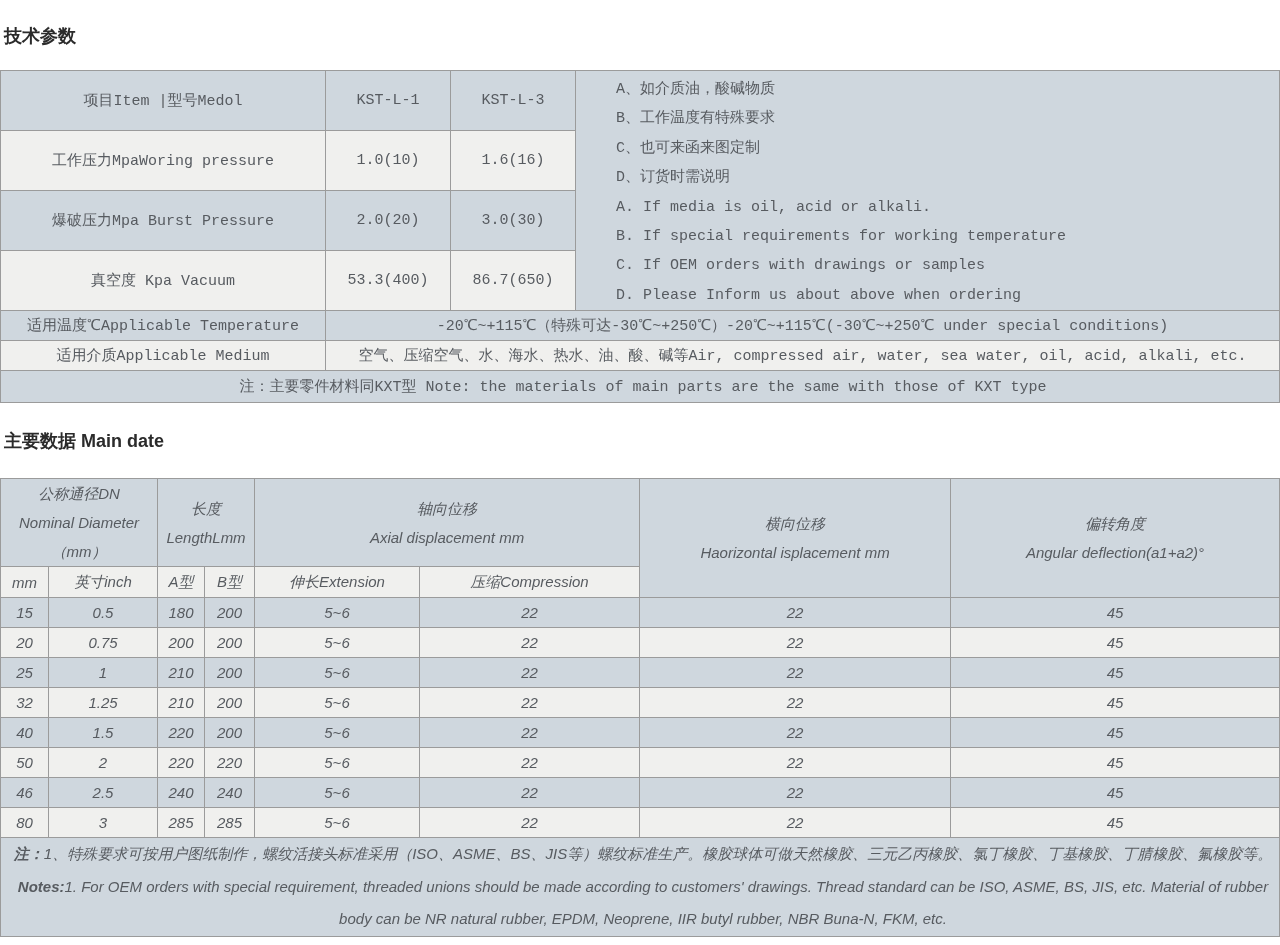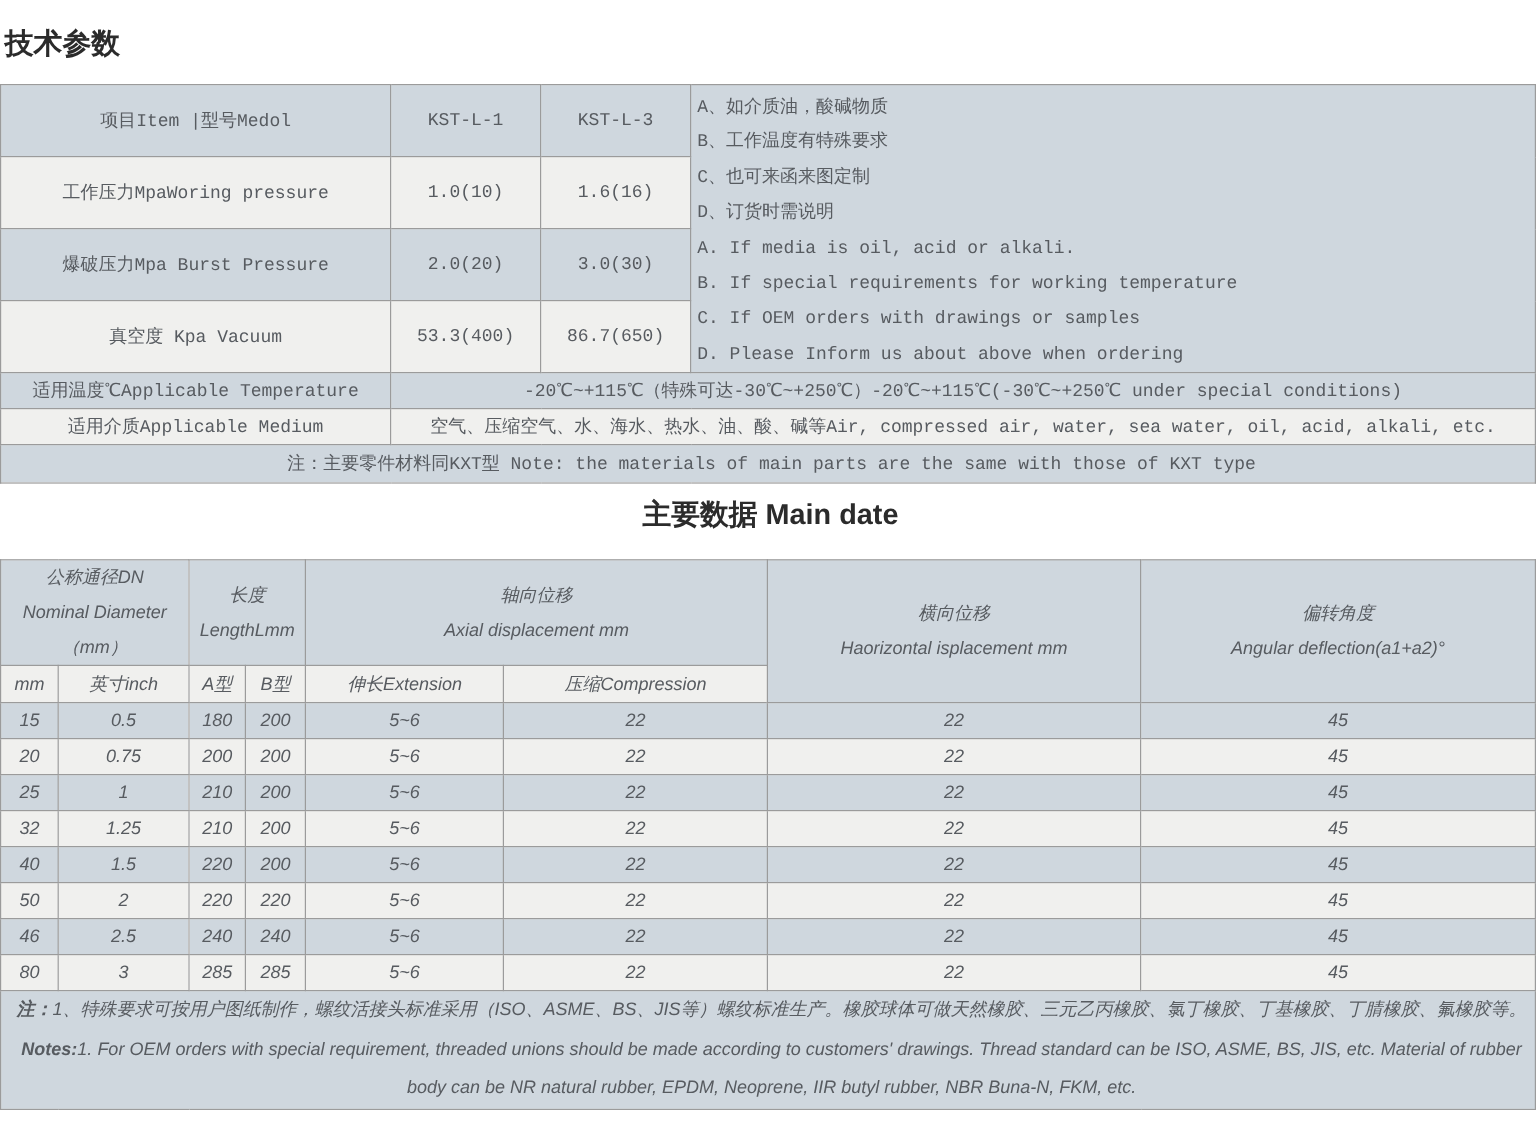--- a/index.html
+++ b/index.html
@@ -3,24 +3,24 @@
 <meta charset="utf-8">
 <style>
   html, body { margin: 0; padding: 0; background: #ffffff; }
   body {
     width: 1280px; height: 945px; overflow: hidden;
     font-family: "Liberation Sans", "DejaVu Sans", sans-serif;
     color: #575b60;
   }
   .sec-title {
     margin: 26px 0 0 4px;
-    font-size: 24px; font-weight: bold; color: #2b2b2b;
+    font-size: 18px; font-weight: bold; color: #2b2b2b;
     height: 21px; line-height: 21px;
   }
-  .sec-title.second { margin-top: 16px; text-align: center; }
+  .sec-title.second { margin-top: 28px; }
   table {
     border-collapse: collapse; table-layout: fixed;
     width: 1280px;
   }
   .t1 { margin-top: 23px; font-family: Liberation Mono, monospace; }
   .t2 { margin-top: 26px; font-style: italic; }
   td {
     border: 1px solid #9b9b9b;
     text-align: center; vertical-align: middle;
     font-size: 15px; color: #575b60;
@@ -30,21 +30,21 @@
   .bgA { background: #cfd7de; }
   .bgB { background: #f0f0ee; }
   .r60 { height: 60px; }
   .r30 { height: 30px; }
   .rfoot { height: 32px; }
   td.left { text-align: center; padding-left: 6px; }
   .notes-cell {
     text-align: left; vertical-align: top;
     padding: 4px 0 0 5px;
   }
-  .notes-cell div { line-height: 29.4px; height: 29.4px; }
+  .notes-cell div { line-height: 29.4px; height: 29.4px; margin-left: 35px; }
   .hrow1 { height: 87px; }
   .hrow1 td div, .hspan td div { line-height: 29px; }
   .hrow2 { height: 31px; }
   .drow { height: 30px; }
   .t2foot { height: 93px; }
   .t2foot td { vertical-align: middle; }
   .t2foot .fline { line-height: 32.5px; height: 32.5px; }
   .t2foot b { font-weight: bold; color: #575b60; }
 </style>
 </head>

